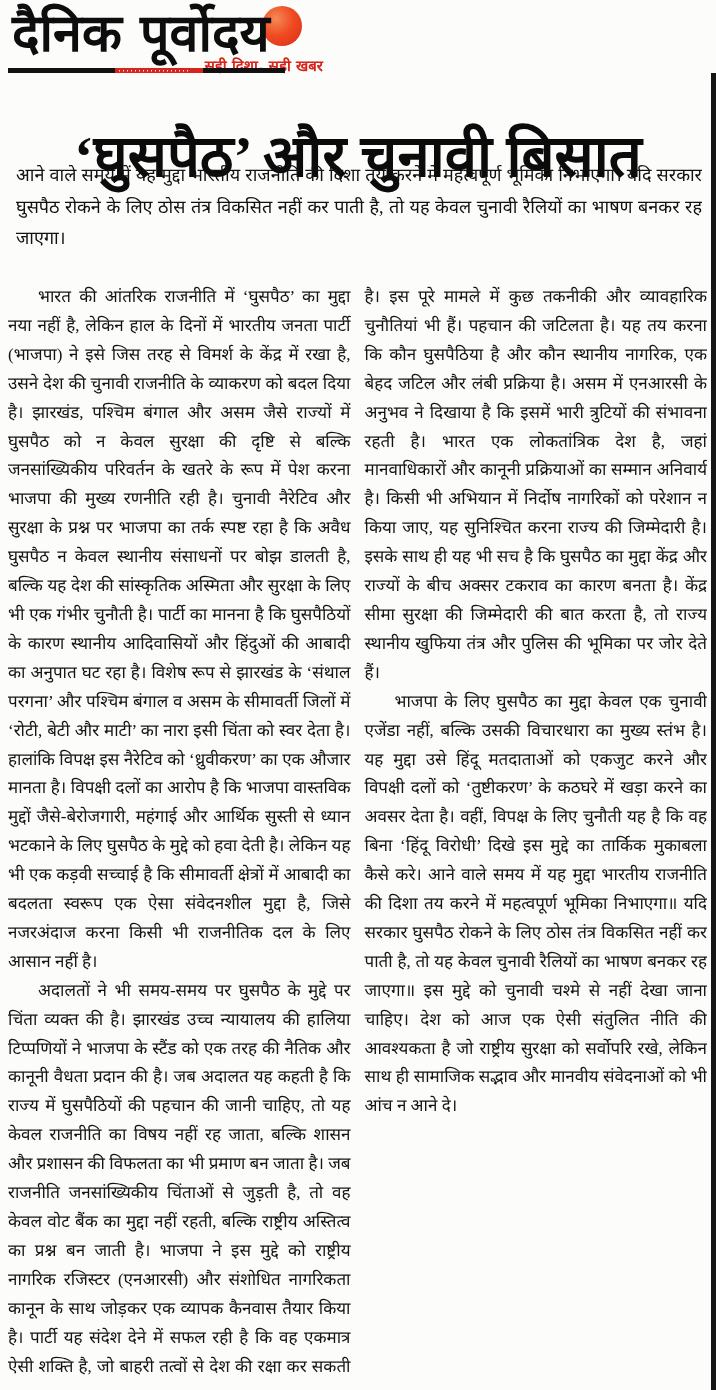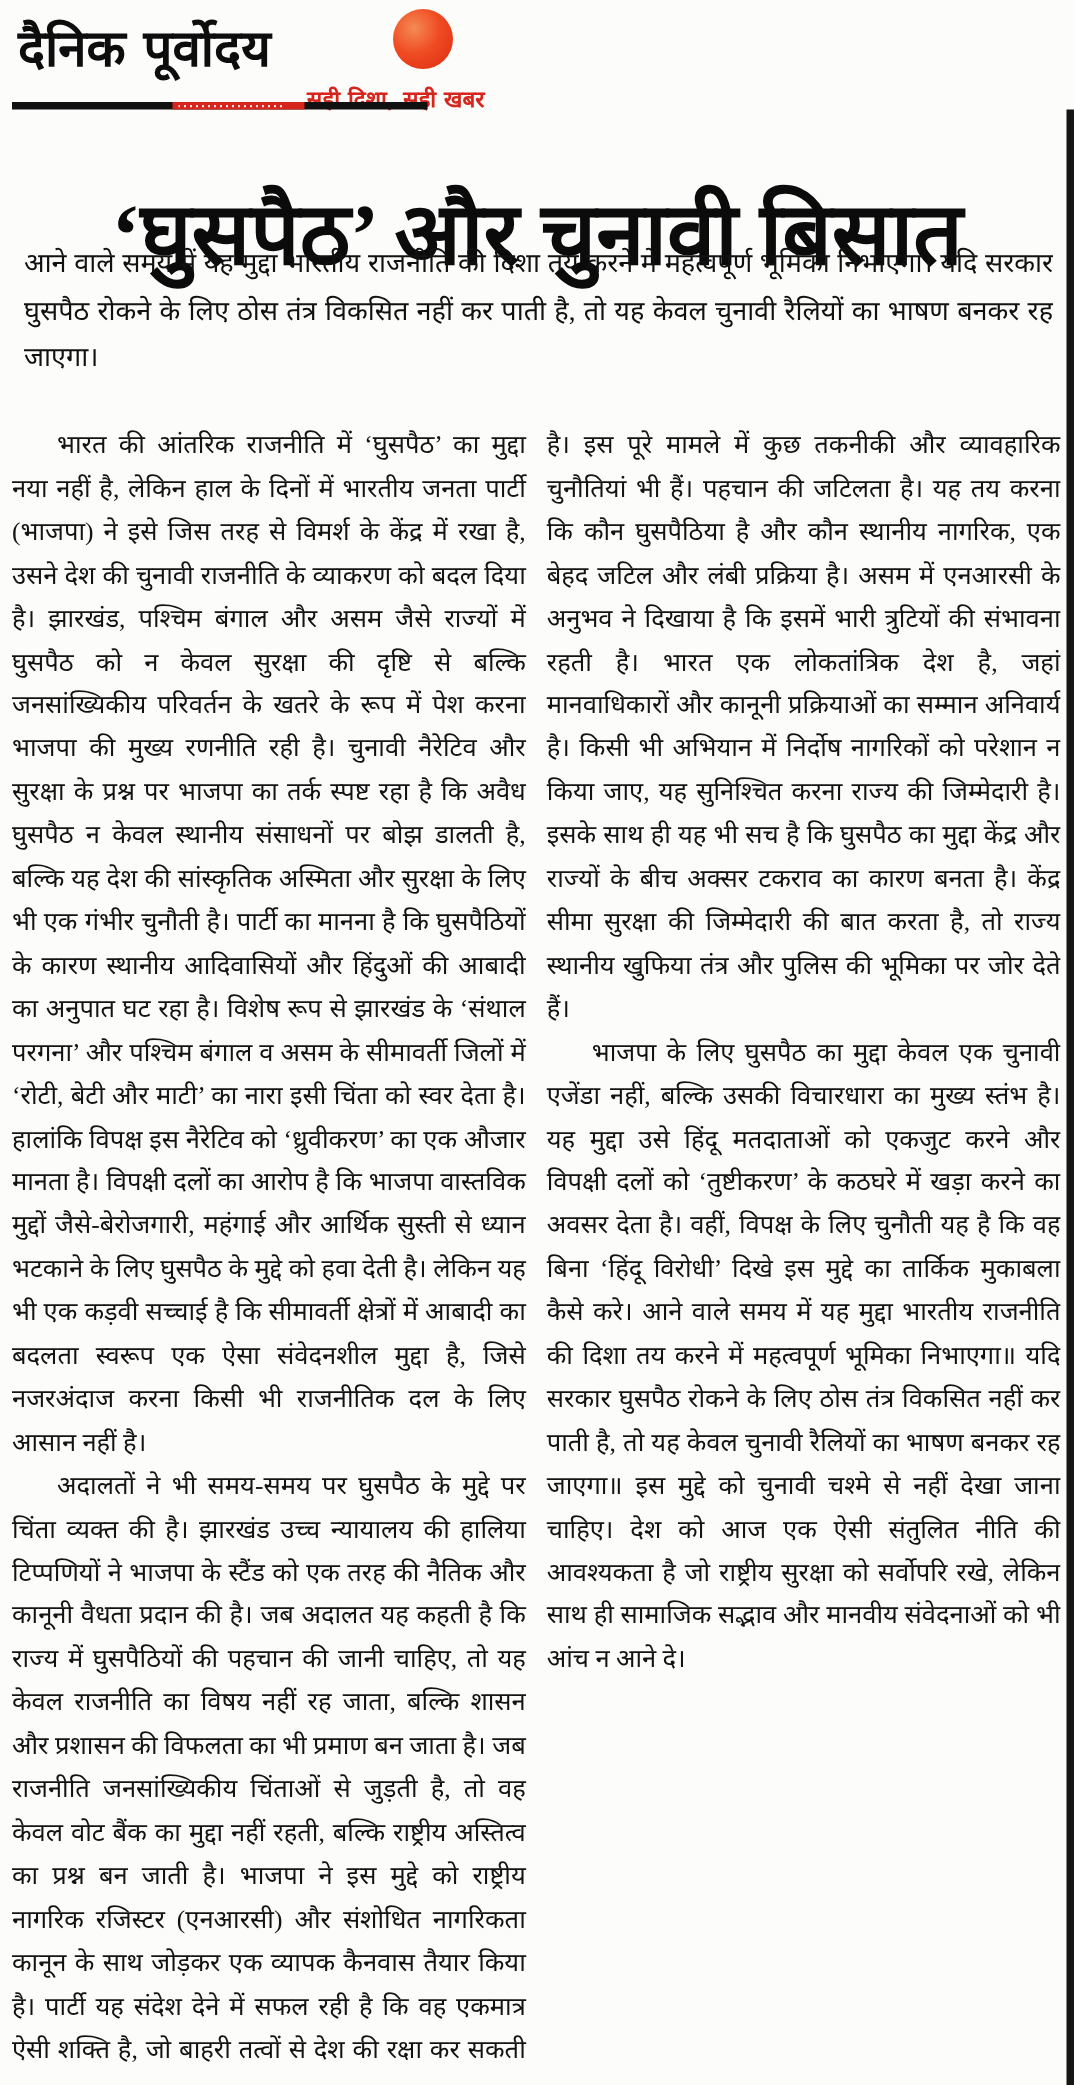--- a/index.html
+++ b/index.html
@@ -16,21 +16,21 @@
   .masthead{position:absolute;top:0;left:0;width:716px;height:80px;}
   .logo-wrap{position:absolute;top:4px;left:12px;height:62px;}
   .sun{
     position:absolute;left:250px;top:2px;width:40px;height:40px;border-radius:50%;
     background:radial-gradient(circle at 35% 32%, #f58a55 0%, #ef4c23 45%, #dd2a12 100%);
     z-index:0;
   }
   .logo-text{
     position:relative;z-index:1;
     font-family:"DejaVu Sans","Liberation Sans",sans-serif;
-    font-weight:800;font-size:34px;line-height:58px;
+    font-weight:800;font-size:52px;line-height:58px;
     letter-spacing:0px;color:#0d0d0d;white-space:nowrap;
   }
   .tagline{
     position:absolute;top:55px;left:188px;width:135px;
     font-family:"DejaVu Sans","Liberation Sans",sans-serif;
     font-weight:700;font-size:15px;color:#d6251c;text-align:right;white-space:nowrap;
   }
   .masthead-rule{position:absolute;top:68px;left:8px;width:277px;height:5px;background:#111;}
   .masthead-ribbon{
     position:absolute;top:68px;left:115px;width:88px;height:5px;background:#d6251c;

